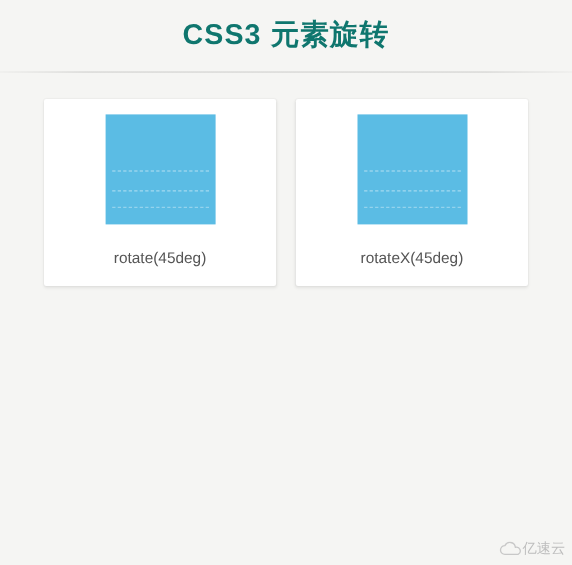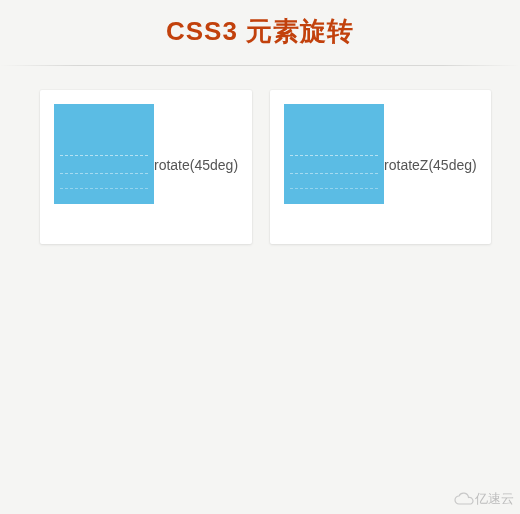--- a/index.html
+++ b/index.html
@@ -20,36 +20,36 @@
   .title-wrap::after {
     content: "";
     position: absolute;
     left: 0; right: 0; bottom: -1px;
     height: 1px;
     background: linear-gradient(to right, #f5f5f3 0%, #d8d8d6 15%, #d8d8d6 85%, #f5f5f3 100%);
   }
   .page-title {
     font-size: 26px;
     font-weight: 700;
-    color: #c2410c;
+    color: #0f766e;
     letter-spacing: 1px;
   }
   .grid {
     display: grid;
     grid-template-columns: 1fr 1fr;
     gap: 18px;
     padding: 24px 40px 20px;
   }
   .card {
     background: #ffffff;
     border-radius: 2px;
     box-shadow: 0 1px 3px rgba(0,0,0,0.08), 0 0 0 1px rgba(0,0,0,0.02);
     padding: 14px 14px 18px;
     display: flex;
-    flex-direction: row;
+    flex-direction: column;
     align-items: center;
   }
   .box {
     width: 100px; height: 100px;
     background: #5bbce4;
     position: relative;
     margin-bottom: 22px;
   }
   .box::before {
     content: "";
@@ -101,21 +101,21 @@
         <span class="line3"></span>
       </div>
     <div class="caption">rotate(45deg)</div>
   </div>
 
 
   <div class="card">
     <div class="box">
         <span class="line3"></span>
       </div>
-    <div class="caption">rotateZ(45deg)</div>
+    <div class="caption">rotateX(45deg)</div>
   </div>
 
 
 </div>
 
 <div class="watermark">
   <span>
     <svg width="22" height="14" viewBox="0 0 22 14">
       <path d="M6 12a4 4 0 010-8 5 5 0 019.5 1.5A3.5 3.5 0 0118 12H6z" fill="none" stroke="#c8c8c8" stroke-width="1.2"></path>
     </svg>

